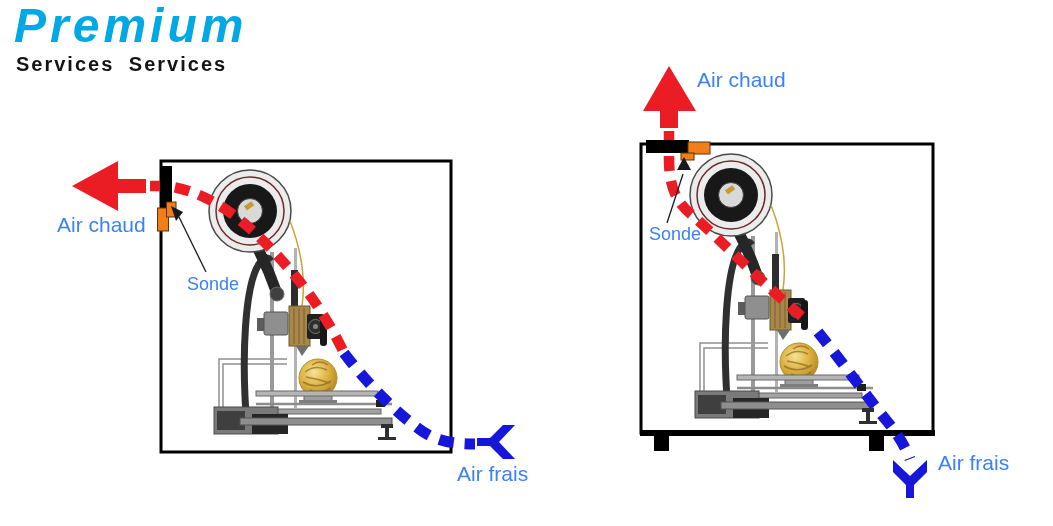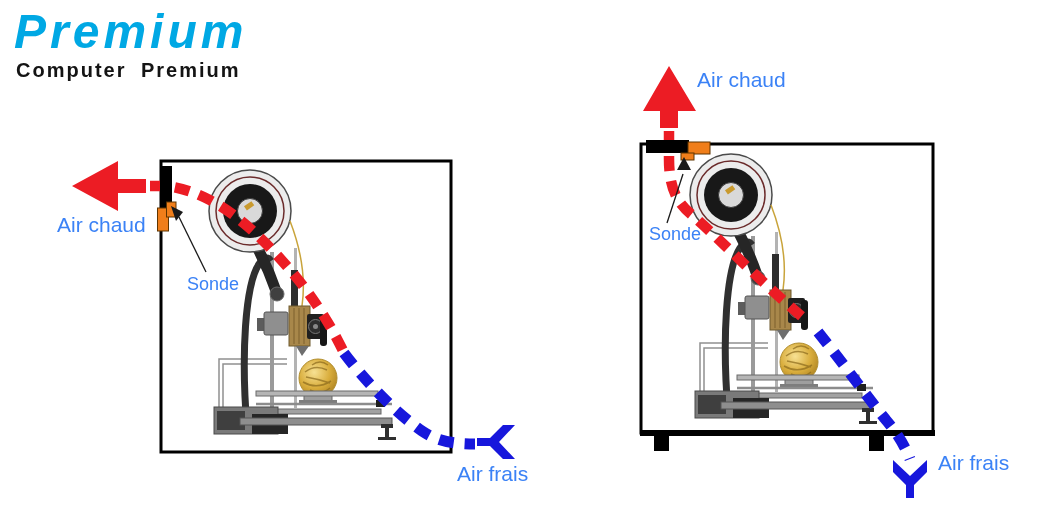--- a/index.html
+++ b/index.html
@@ -1,18 +1,18 @@
 <!DOCTYPE html>
 <html><head>
 <meta charset="utf-8">
 <style>
   html,body{margin:0;padding:0;background:#fff;}
   #stage{position:relative;width:1053px;height:526px;background:#fff;overflow:hidden;
          font-family:"Liberation Sans", sans-serif;}
-  .logo{position:absolute;left:14px;top:8px;line-height:1;}
+  .logo{position:absolute;left:14px;top:2px;line-height:1;}
   .logo .brand{font-size:48px;font-weight:bold;font-style:italic;color:#00A8E4;
                letter-spacing:4px;display:block;}
   .logo .subtitle{font-size:20px;font-weight:bold;color:#141414;letter-spacing:2px;
                   word-spacing:7px;display:block;margin-top:4px;margin-left:2px;}
   .lbl{position:absolute;color:#3b82f6;white-space:nowrap;}
   .lbl-big{font-size:21px;}
   .lbl-small{font-size:18px;}
   #air-chaud-left {left:57px;  top:213px;}
   #sonde-left     {left:187px; top:274px;}
   #air-frais-left {left:457px; top:462px;}
@@ -133,21 +133,21 @@
       <rect x="688" y="142" width="22" height="12" fill="#F07E1A" stroke="#5f3500"></rect>
       <rect x="681" y="153" width="13" height="7" fill="#F07E1A" stroke="#5f3500"></rect>
 
       <line x1="667" y1="223" x2="683" y2="174" stroke="#1a1a1a" stroke-width="1.3"></line>
       <polygon points="684,157 691,170 677,170" fill="#1a1a1a"></polygon>
     </g>
   </svg>
 
   <div class="logo">
     <span class="brand">Premium</span>
-    <span class="subtitle">Computer  Premium</span>
+    <span class="subtitle">Services  Services</span>
   </div>
 
   <div id="air-chaud-left" class="lbl lbl-big">Air chaud</div>
   <div id="sonde-left" class="lbl lbl-small">Sonde</div>
   <div id="air-frais-left" class="lbl lbl-big">Air frais</div>
   <div id="air-chaud-right" class="lbl lbl-big">Air chaud</div>
   <div id="sonde-right" class="lbl lbl-small">Sonde</div>
   <div id="air-frais-right" class="lbl lbl-big">Air frais</div>
 </div>
 

